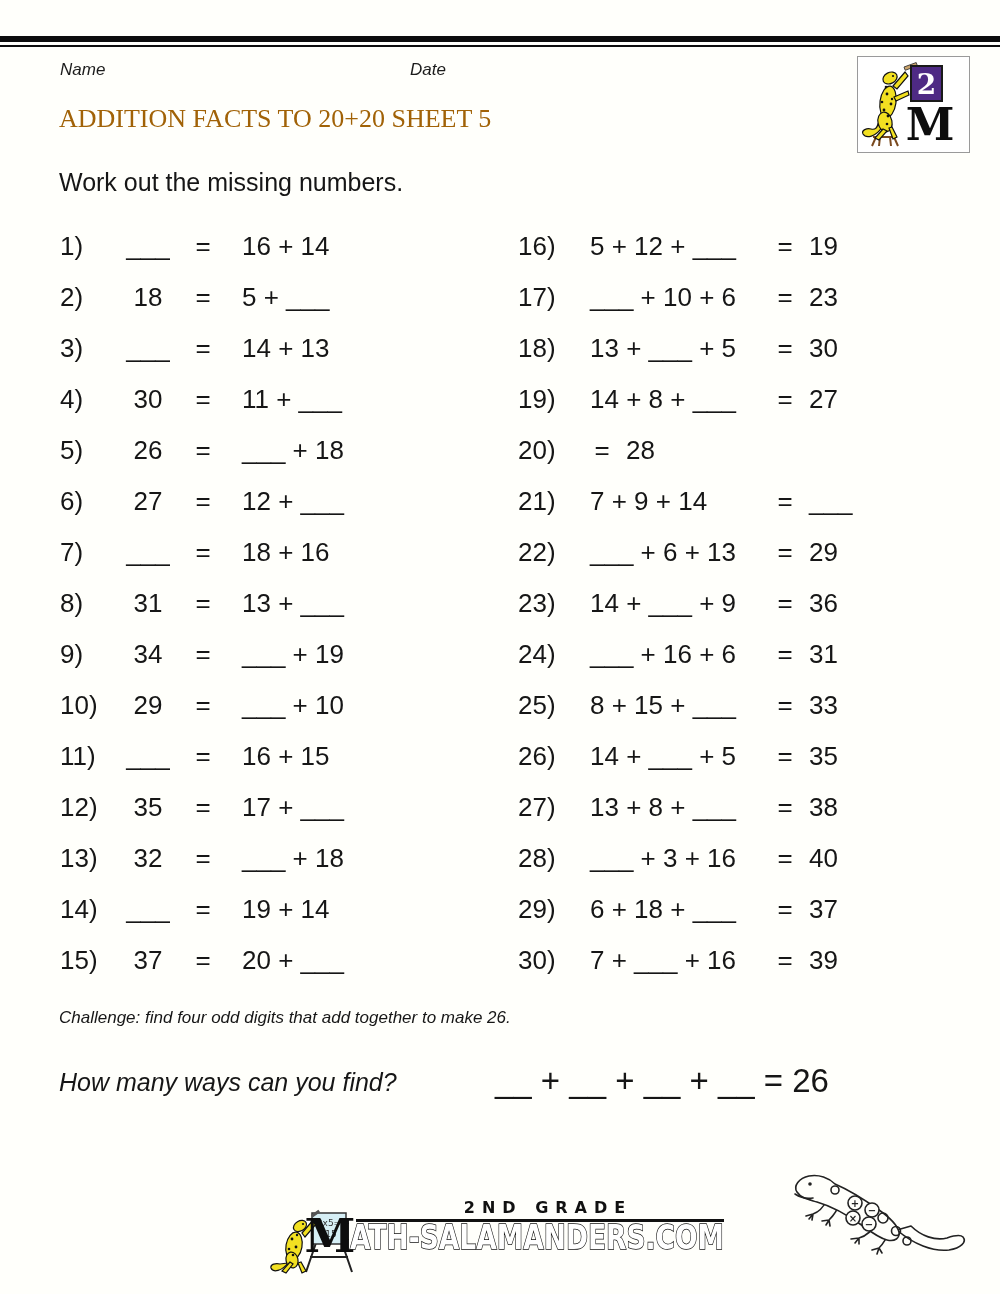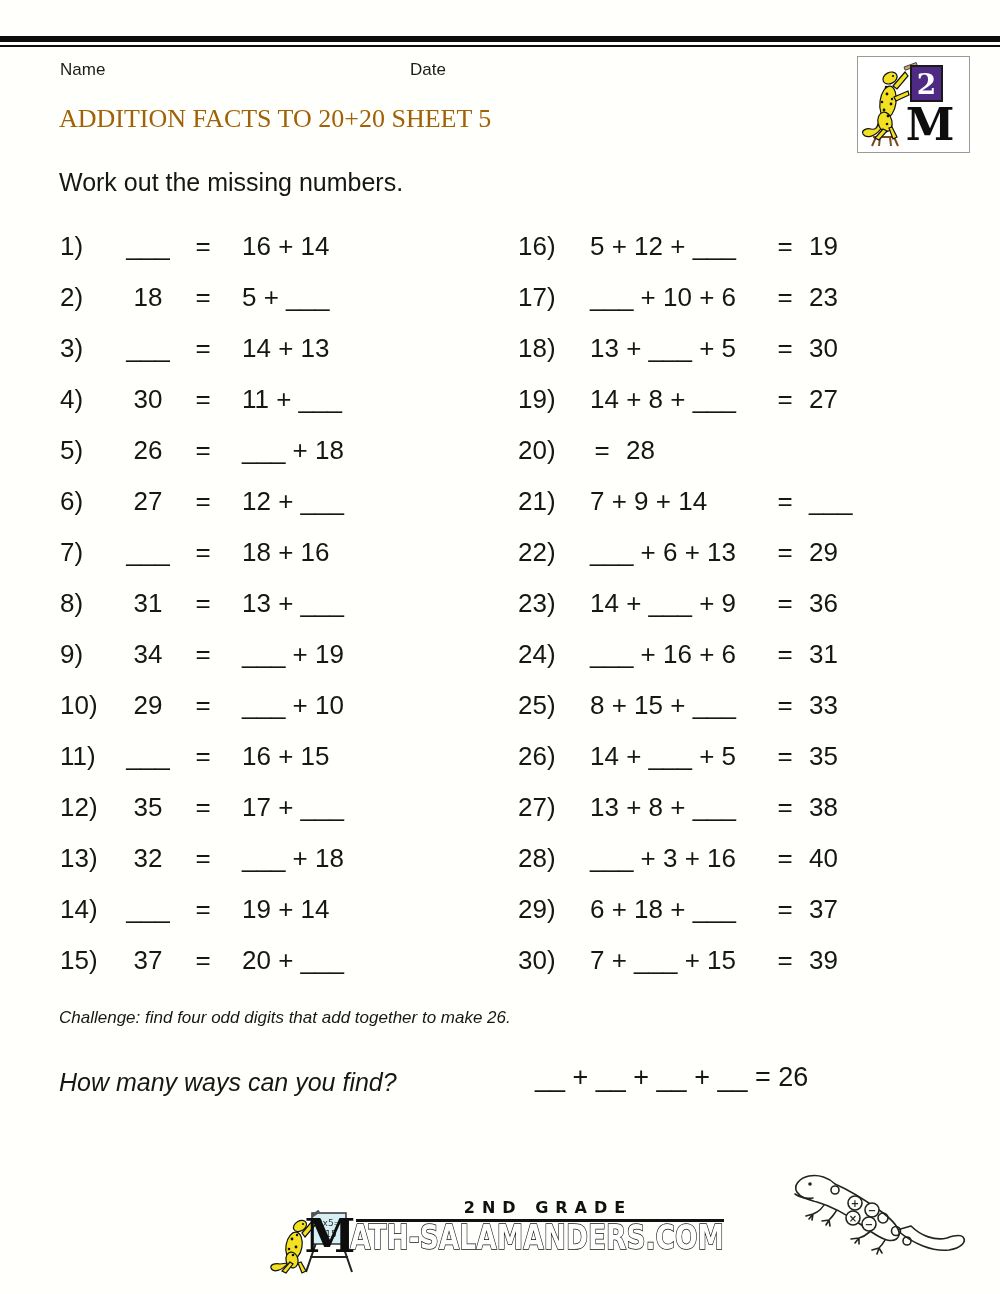--- a/index.html
+++ b/index.html
@@ -4,21 +4,21 @@
 <style>
   html,body{margin:0;padding:0;background:#e8e8e8;}
   .page{
     position:relative;width:1000px;height:1294px;margin:0 auto;
     background:#fffffb;outline:1px solid #dcdcdc;overflow:hidden;
     font-family:"Liberation Sans",sans-serif;color:#161616;
   }
   .bar{position:absolute;left:0;width:1000px;background:#0d0d0d;}
   .bar.thick{top:36px;height:6px;}
   .bar.thin{top:45px;height:2px;}
-  .meta{position:absolute;top:60px;font-size:17px;font-weight:500;color:#1c1c1c;}
+  .meta{position:absolute;top:60px;font-size:17px;font-weight:500;color:#1c1c1c;font-style:italic;}
   .meta.name{left:60px;}
   .meta.date{left:410px;}
   .badge{position:absolute;left:857px;top:56px;}
   .title{
     position:absolute;left:59px;top:104px;
     font-family:"Liberation Serif",serif;font-size:26px;color:#a16207;
     white-space:nowrap;
   }
   .instr{position:absolute;left:59px;top:168px;font-size:25px;}
   .col{position:absolute;top:221px;}
@@ -28,21 +28,21 @@
   .l-num{width:58px;}
   .l-ans{width:60px;text-align:center;}
   .l-eq{width:50px;text-align:center;}
   .l-expr{padding-left:14px;}
   .r-num{width:72px;}
   .r-expr{width:183px;}
   .r-eq{width:24px;text-align:center;}
   .r-res{padding-left:12px;}
   .challenge1{position:absolute;left:59px;top:1008px;font-size:17px;font-style:italic;}
   .challenge2{position:absolute;left:59px;top:1068px;font-size:25px;font-style:italic;}
-  .challenge-eq{position:absolute;left:495px;top:1062px;font-size:27px;margin-left:40px;}
+  .challenge-eq{position:absolute;left:495px;top:1062px;font-size:33px;}
   .footer-logo{position:absolute;left:268px;top:1183px;}
   .lizard{position:absolute;left:783px;top:1158px;}
 </style>
 </head>
 <body>
 
 <div class="page">
 
   <div class="bar thick"></div>
   <div class="bar thin"></div>
@@ -287,21 +287,21 @@
 
       <div class="prow">
         <span class="r-num">29)</span>
         <span class="r-expr">6 + 18 + ___</span>
         <span class="r-eq">=</span>
         <span class="r-res">37</span>
       </div>
 
       <div class="prow">
         <span class="r-num">30)</span>
-        <span class="r-expr">7 + ___ + 15</span>
+        <span class="r-expr">7 + ___ + 16</span>
         <span class="r-eq">=</span>
         <span class="r-res">39</span>
       </div>
     </div>
 
   <div class="challenge1">Challenge: find four odd digits that add together to make 26.</div>
   <div class="challenge2">How many ways can you find?</div>
   <div class="challenge-eq">__ + __ + __ + __ = 26</div>
 
   <svg class="footer-logo" width="470" height="95" viewBox="0 0 470 95">

